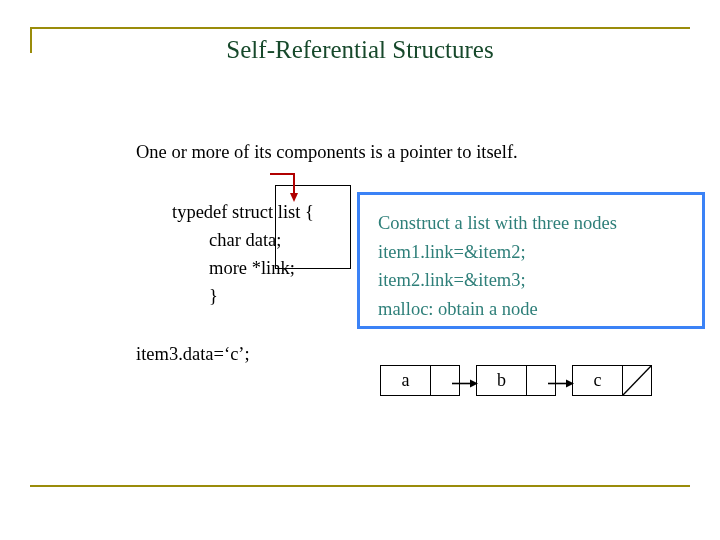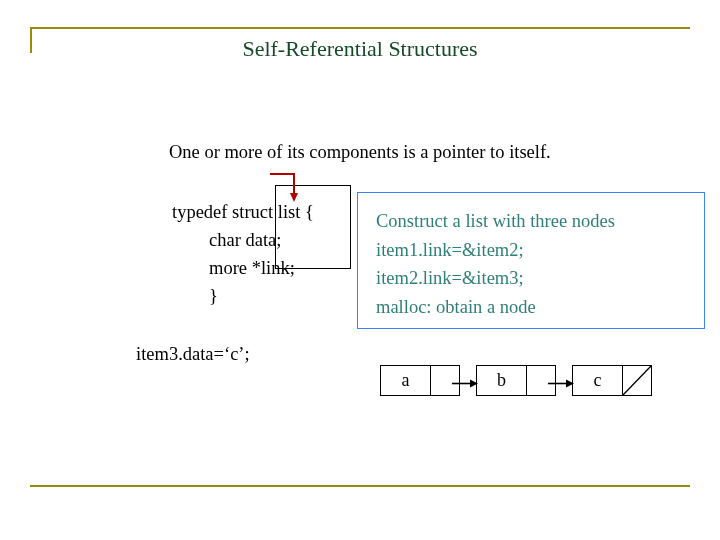--- a/index.html
+++ b/index.html
@@ -33,35 +33,34 @@
     background: #9a8c0a;
   }
 
   
   .title {
     position: absolute;
     left: 0;
     top: 36px;
     width: 720px;
     text-align: center;
-    font-size: 22px;
+    font-size: 25px;
     color: #17492b;
     font-family: "Liberation Serif", serif;
     letter-spacing: 0px;
   }
 
   
   .intro {
     position: absolute;
     left: 136px;
     top: 142px;
     font-size: 18.5px;
     color: #000000;
     white-space: nowrap;
-    margin-left: 33px;
   }
 
   
   .code-block {
     position: absolute;
     left: 136px;
     top: 198px;
     font-size: 18.5px;
     color: #000000;
     line-height: 28px;
@@ -91,21 +90,21 @@
     height: 30px;
   }
 
   
   .note-box {
     position: absolute;
     left: 357px;
     top: 192px;
     width: 348px;
     height: 137px;
-    border: 1px solid #3b82f6;
+    border: 3px solid #3b82f6;
     box-sizing: border-box;
     padding: 14px 0 0 18px;
   }
   .note-line {
     font-size: 18.5px;
     color: #2e7f79;
     line-height: 28.5px;
     white-space: nowrap;
   }
 

